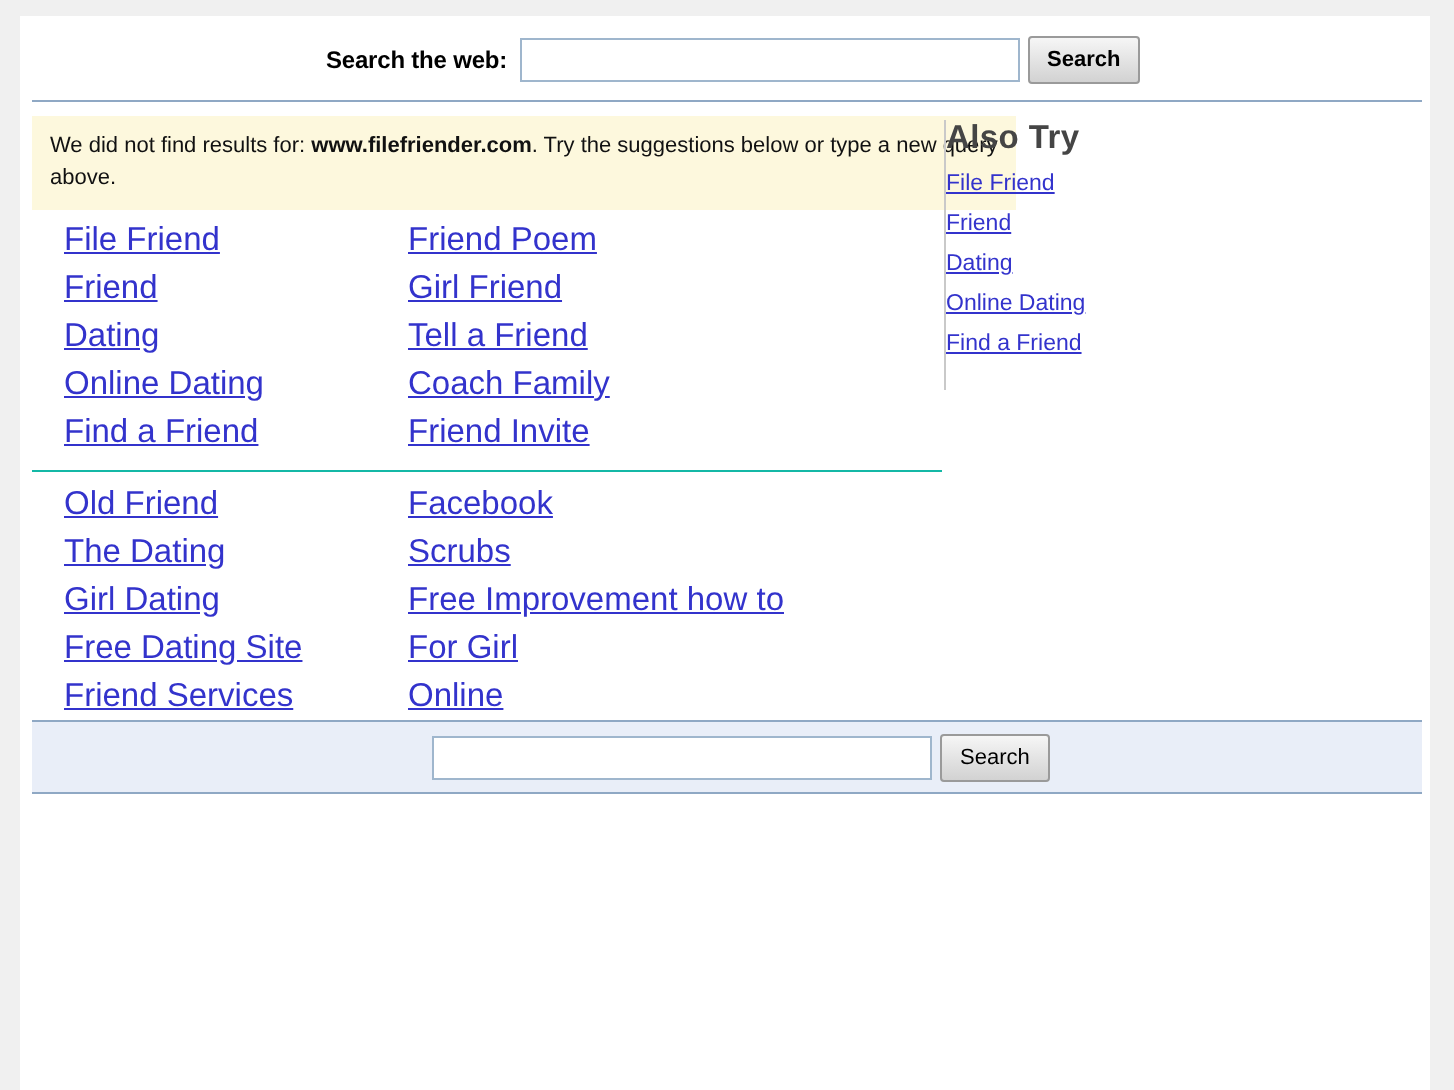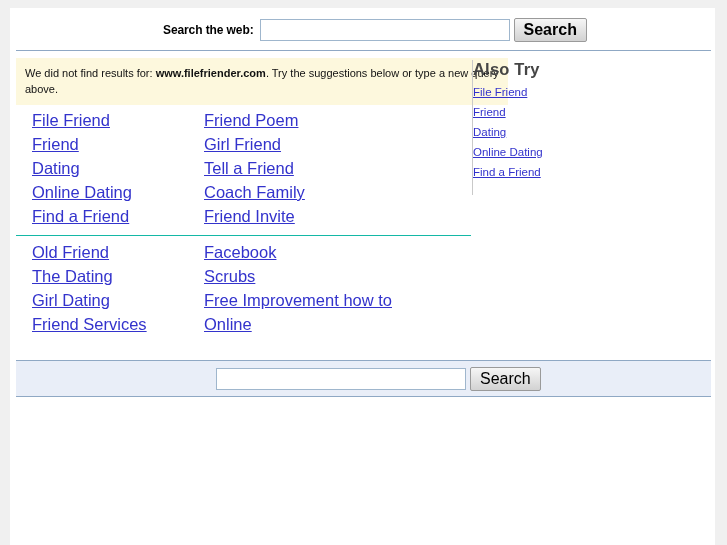--- a/index.html
+++ b/index.html
@@ -49,21 +49,21 @@
     color: #000;
   }
   .btn {
     margin-left: 4px;
     height: 24px;
     padding: 0 9px;
     border: 1px solid #9a9a9a;
     border-radius: 2px;
     background: linear-gradient(to bottom, #f6f6f6 0%, #e3e3e3 52%, #d2d2d2 100%);
     font-family: "Liberation Sans", sans-serif;
-    font-size: 16px;
+    font-size: 11px;
     font-weight: bold;
     color: #000000;
     cursor: pointer;
     line-height: 22px;
   }
 
   
   .hr-top {
     position: absolute;
     left: 6px; top: 42px;
@@ -217,20 +217,24 @@
         </div>
         <div class="links-row">
           <span class="link-cell c0"><a class="kw" href="#">The Dating</a></span>
           <span class="link-cell c1"><a class="kw" href="#">Scrubs</a></span>
         </div>
         <div class="links-row">
           <span class="link-cell c0"><a class="kw" href="#">Girl Dating</a></span>
           <span class="link-cell c1"><a class="kw" href="#">Free Improvement how to</a></span>
         </div>
         <div class="links-row">
+          <span class="link-cell c0"><a class="kw" href="#">Free Dating Site</a></span>
+          <span class="link-cell c1"><a class="kw" href="#">For Girl</a></span>
+        </div>
+        <div class="links-row">
           <span class="link-cell c0"><a class="kw" href="#">Friend Services</a></span>
           <span class="link-cell c1"><a class="kw" href="#">Online</a></span>
         </div>
       </div>
 
     </div>
 
     <div class="sidebar">
       <h2>Also Try</h2>
       <a class="side" href="#">File Friend</a>

